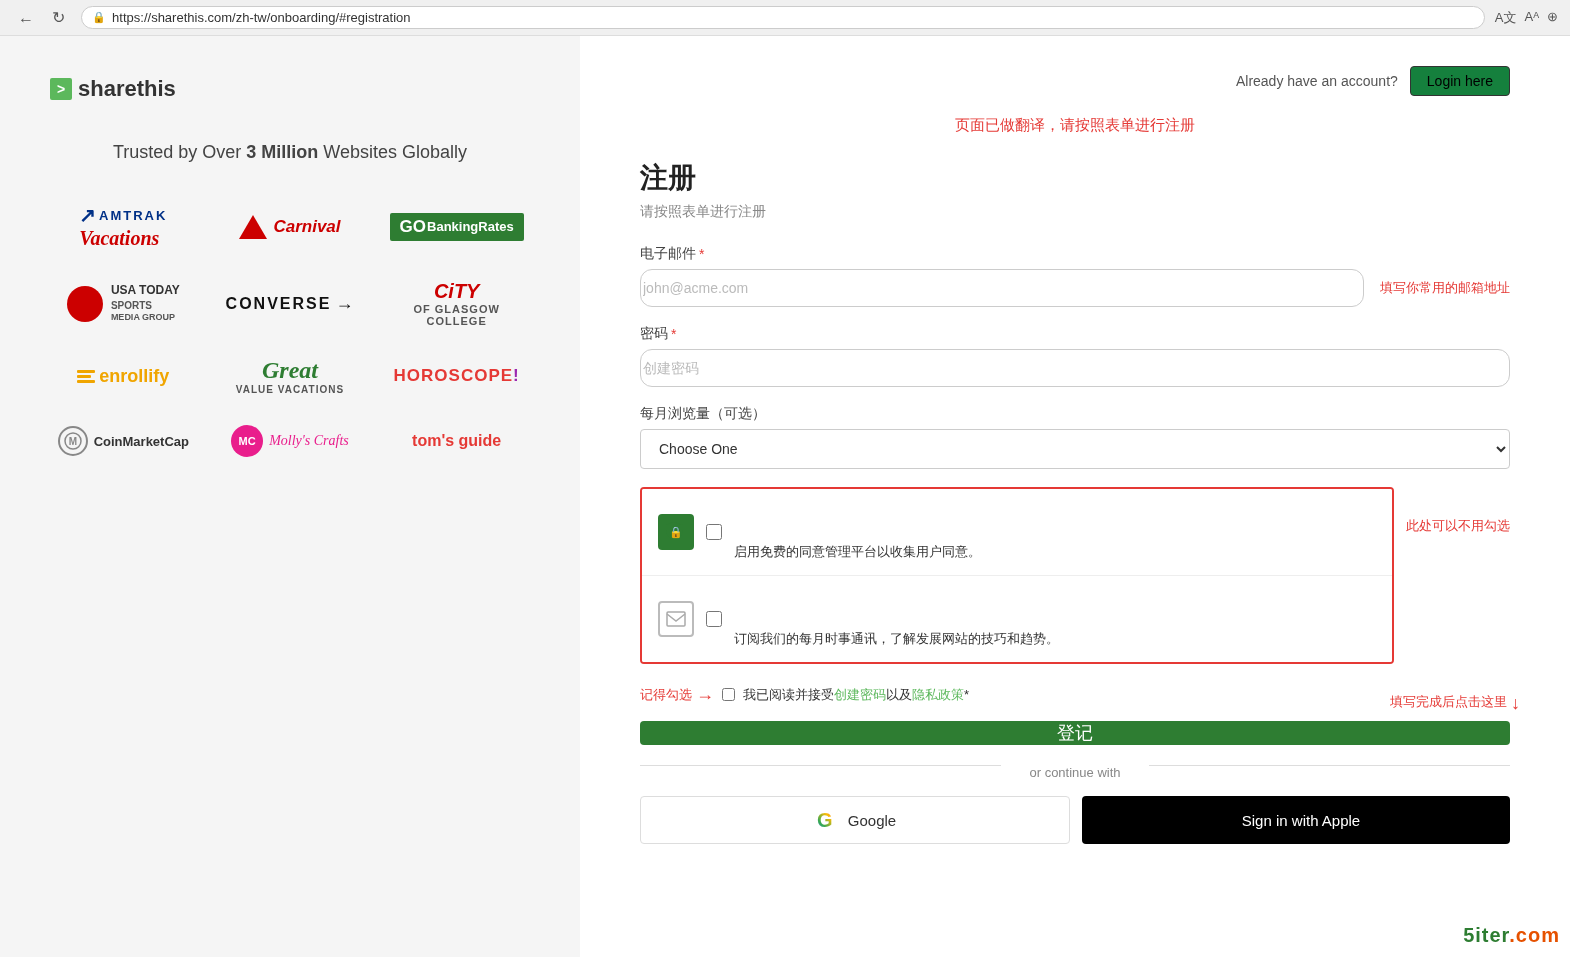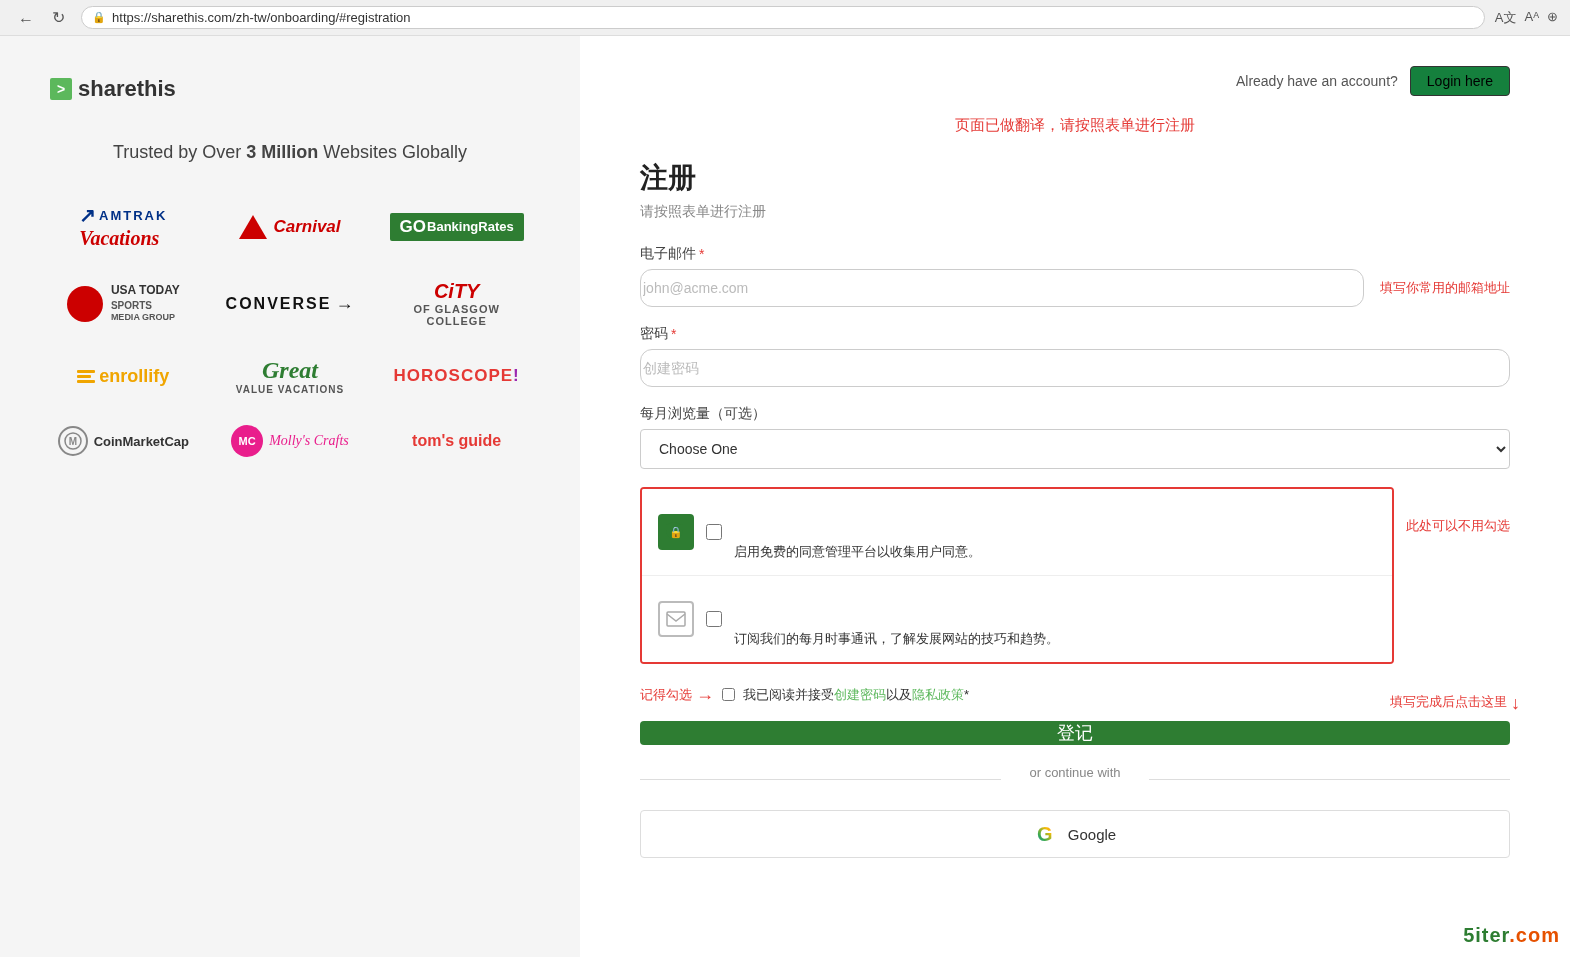--- a/index.html
+++ b/index.html
@@ -99,21 +99,21 @@
       width: 100%;
       background: #2e7d32;
       color: white;
       border: none;
       border-radius: 4px;
       font-size: 18px;
       cursor: pointer;
       margin-bottom: 20px;
     }
 
-    .divider-row { display: flex; align-items: flex-end; gap: 28px; margin-bottom: 30px; }
+    .divider-row { display: flex; align-items: flex-start; gap: 28px; margin-bottom: 16px; }
     .divider-line { flex: 1; height: 1px; background: #ddd; }
     .divider-text { font-size: 13px; color: #888; }
 
     .social-buttons { display: flex; gap: 12px; }
     .google-btn {
       flex: 1;
       border: 1px solid #ddd;
       background: white;
       border-radius: 4px;
       padding: 12px 20px;
@@ -439,19 +439,23 @@
       <div class="divider-line"></div>
       <span class="divider-text">or continue with</span>
       <div class="divider-line"></div>
     </div>
 
     <div class="social-buttons">
       <button class="google-btn">
         <span class="google-g" style="font-size:20px; font-weight:700; background: linear-gradient(45deg,#4285F4,#34A853,#FBBC05,#EA4335); -webkit-background-clip:text; -webkit-text-fill-color:transparent; background-clip:text;">G</span>
         <span>Google</span>
       </button>
+      <button class="apple-btn">
+        <span style="font-size:16px;"></span>
+        <span>Sign in with Apple</span>
+      </button>
     </div>
   </div>
 </div>
 
 <div class="watermark">
   <span style="color:#2e7d32;">5iter</span><span style="color:#e65100;">.com</span>
 </div>
 
 </body></html>

